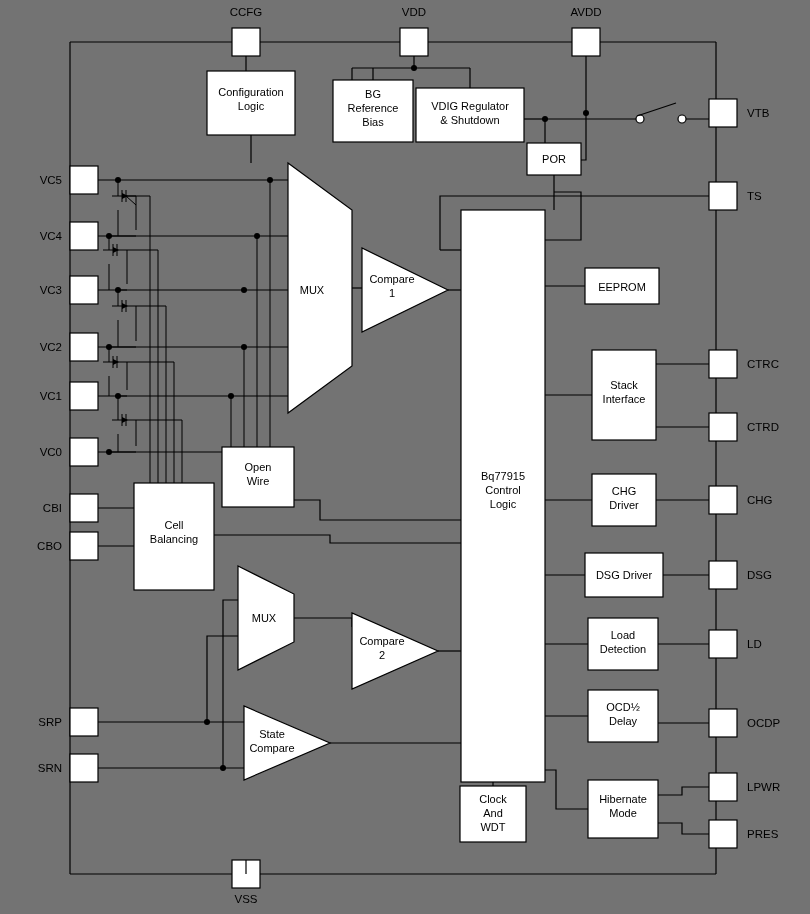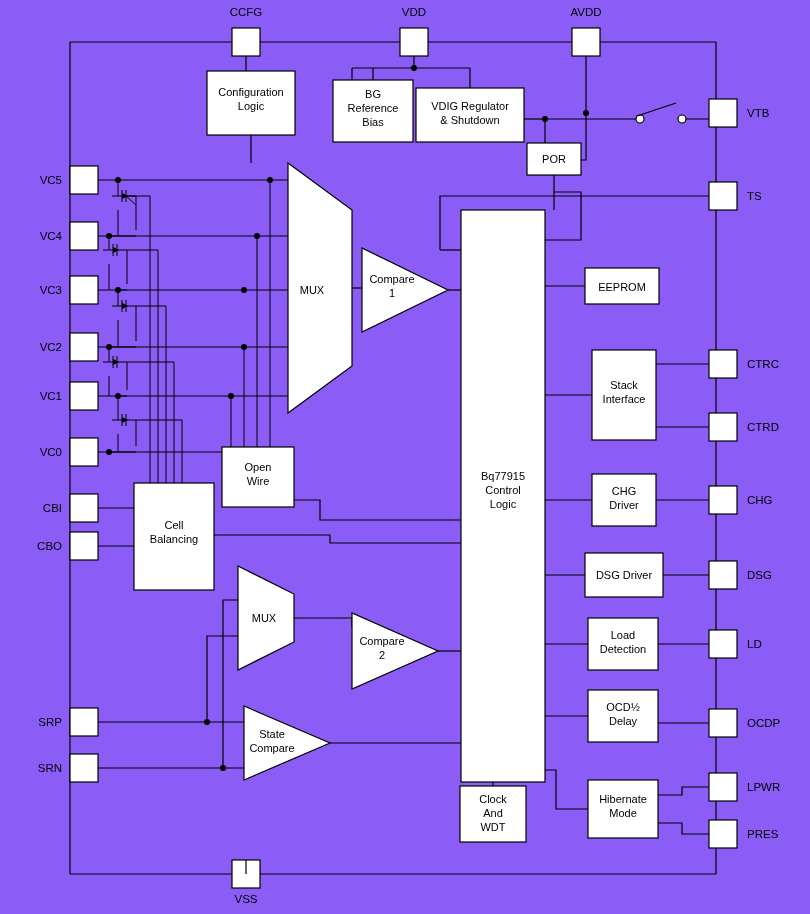--- a/index.html
+++ b/index.html
@@ -4,21 +4,21 @@
 <style>
   html, body {
     margin: 0;
     padding: 0;
     background: #ffffff;
   }
   #root {
     position: relative;
     width: 810px;
     height: 914px;
-    background: #8b5cf6;
+    background: #737373;
     font-family: "Liberation Sans", sans-serif;
     overflow: hidden;
   }
   svg#diagram {
     position: absolute;
     left: 0;
     top: 0;
     width: 810px;
     height: 914px;
   }

